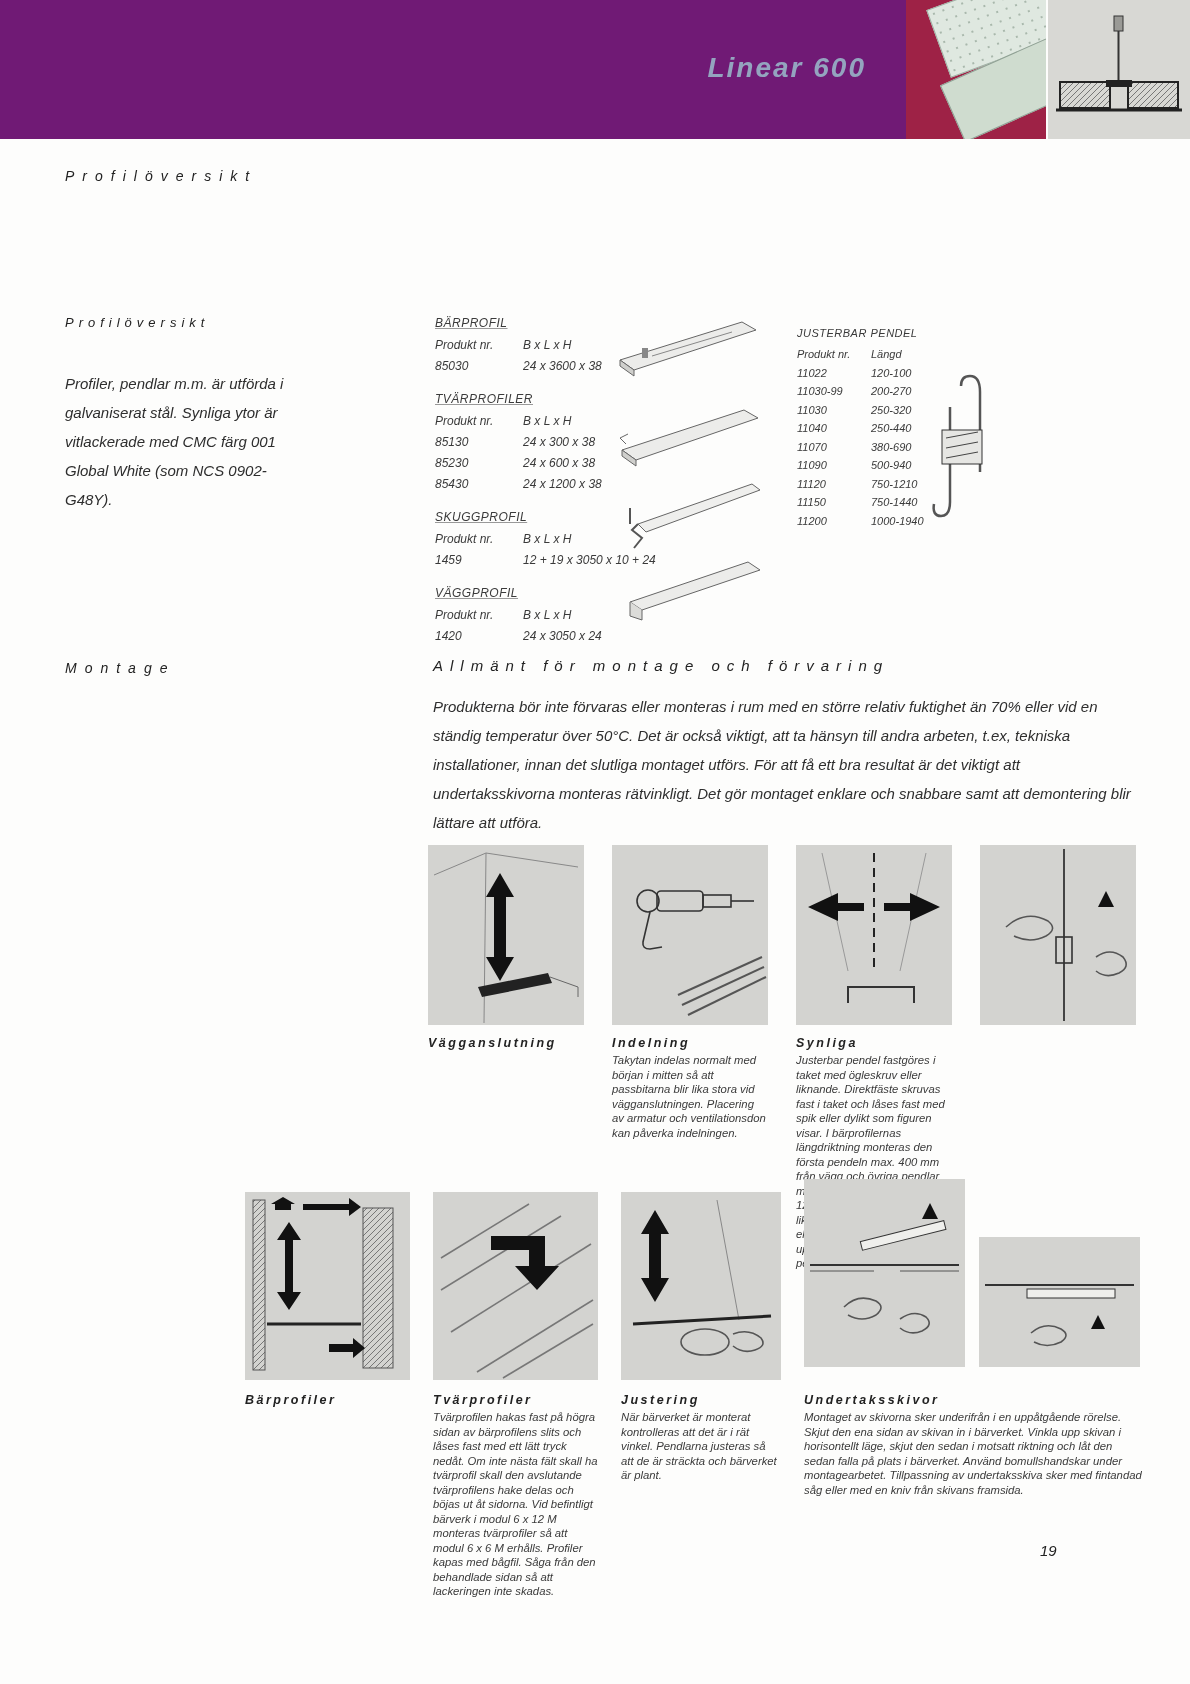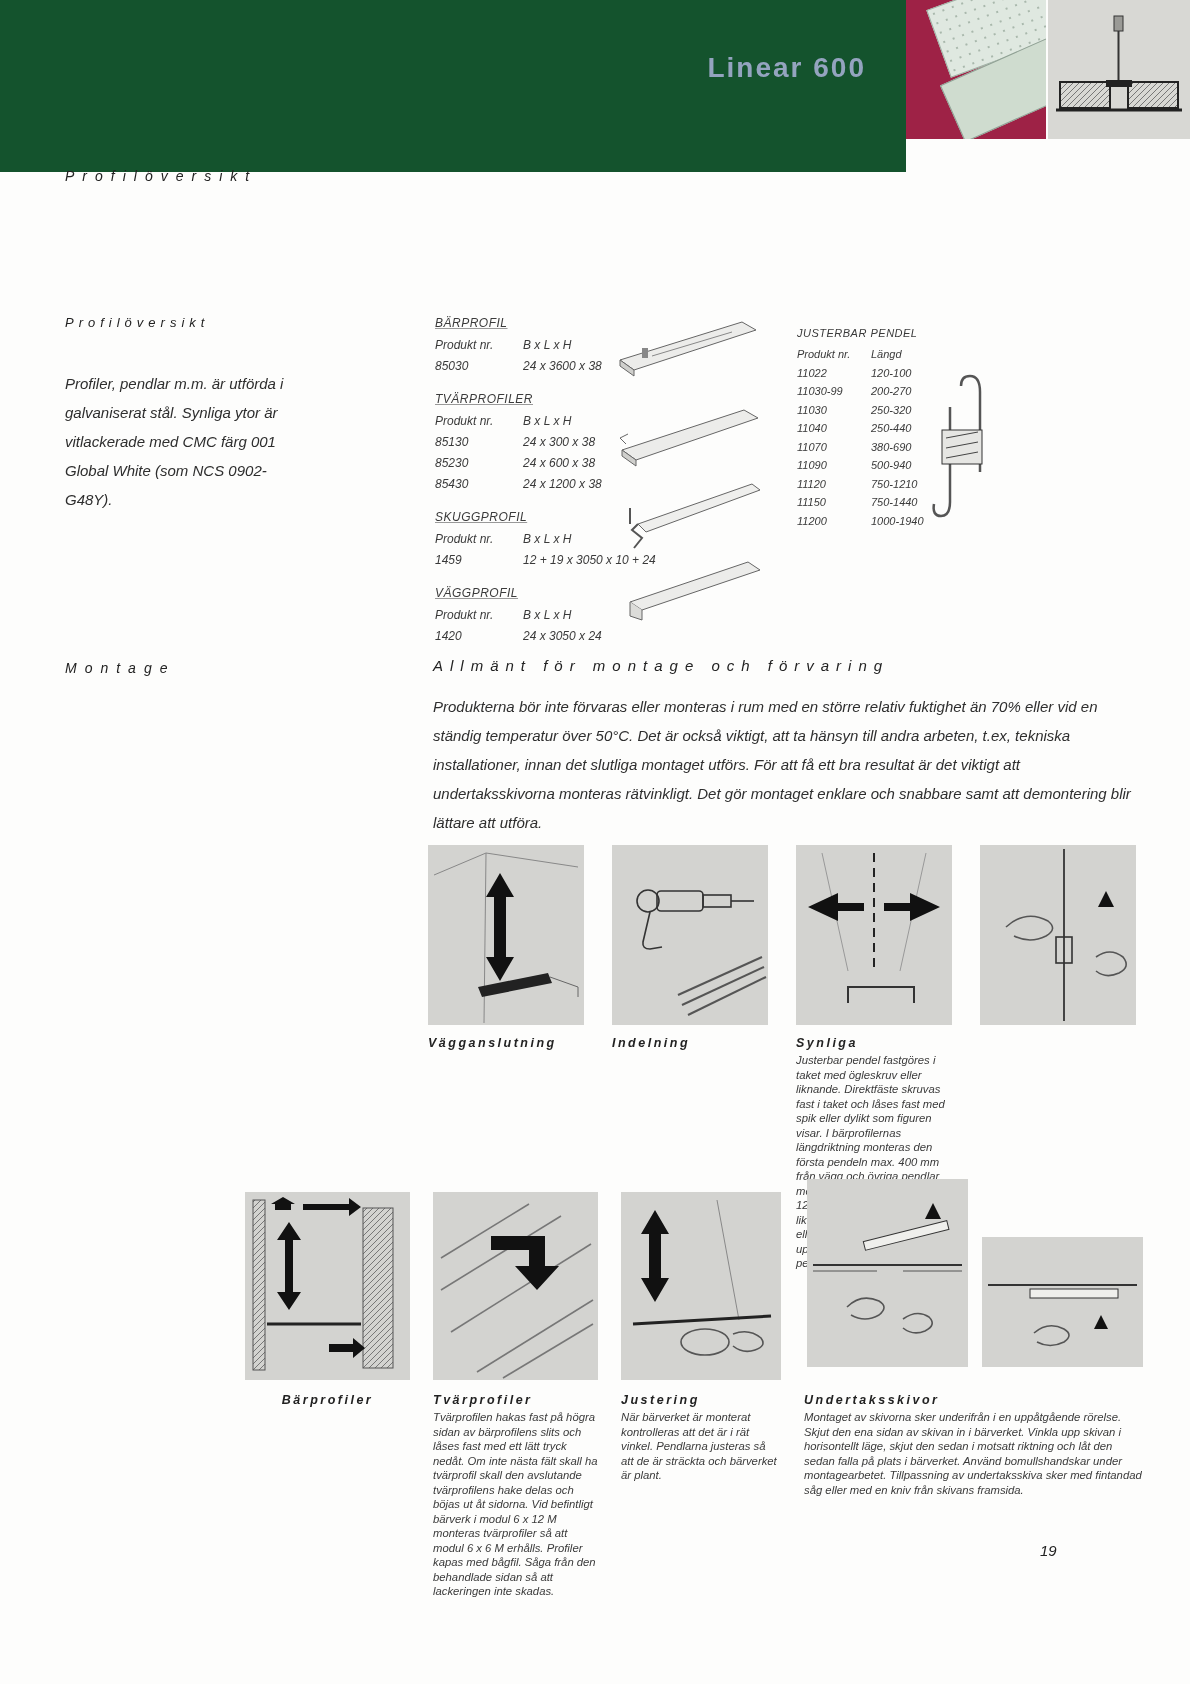--- a/index.html
+++ b/index.html
@@ -1,19 +1,19 @@
 <!DOCTYPE html>
 <html><head>
 <meta charset="utf-8">
 <style>
   html,body{margin:0;padding:0;background:#e9e9e9;}
   .page{position:relative;width:1190px;height:1684px;margin:0 auto;background:#fdfdfc;
         font-family:"Liberation Sans",sans-serif;color:#333;overflow:hidden;}
   
-  .band{position:absolute;left:0;top:0;width:906px;height:172px;background:#14532d;}
+  .band{position:absolute;left:0;top:0;width:906px;height:139px;background:#701a75;font-style:italic;}
   .band-title{position:absolute;right:40px;top:52px;font-size:28px;font-weight:bold;
               letter-spacing:2px;color:#94a4bf;}
   .photo{position:absolute;left:906px;top:0;width:140px;height:139px;background:#9e2246;overflow:hidden;}
   .sheet1{position:absolute;left:28px;top:-18px;width:150px;height:70px;background:#dfe8e0;
           border:1px solid #9fb0a4;transform:rotate(-20deg);
           background-image:radial-gradient(#a9b8ac 1.2px,transparent 1.4px);background-size:10px 10px;}
   .sheet2{position:absolute;left:40px;top:52px;width:150px;height:60px;background:#cfdccf;
           border:1px solid #8fa094;transform:rotate(-24deg);}
   .diagram{position:absolute;left:1048px;top:0;width:142px;height:139px;background:#d8d8d4;}
   
@@ -46,21 +46,21 @@
   .panels-row1{position:absolute;left:428px;top:845px;display:grid;
                grid-template-columns:repeat(4,156px);gap:28px;}
   .panels-row1 .panel{height:180px;}
   .caps-row1{position:absolute;left:428px;top:1036px;display:grid;
              grid-template-columns:repeat(4,156px);gap:28px;}
   .cap h4{margin:0 0 3px 0;font-size:12.5px;font-style:italic;font-weight:bold;
           letter-spacing:2.5px;color:#222;white-space:nowrap;}
   .cap p{margin:0;font-style:italic;font-size:11.3px;line-height:14.5px;color:#3a3a3a;}
   .row2{position:absolute;left:245px;top:1192px;display:grid;
         grid-template-columns:165px 165px 160px 341px;gap:23px;align-items:start;}
-  .col2{display:flex;flex-direction:column;align-items:center;}
+  .col2{display:flex;flex-direction:column;}
   .col2 .panel{height:188px;margin-bottom:13px;}
   .panel-pair{display:flex;gap:14px;align-items:flex-end;height:188px;margin-bottom:13px;}
   .panel-pair .panel{width:161px;}
   .panel-pair .tall{height:188px;}
   .panel-pair .short{height:130px;}
   .page-number{position:absolute;left:1040px;top:1542px;font-style:italic;font-size:15px;color:#222;}
   svg{display:block;}
 </style>
 </head>
 <body>
@@ -304,20 +304,21 @@
     </div>
   </div>
 
   <div class="caps-row1">
 
       <div class="cap">
         <h4>Vägganslutning</h4>
       </div>
       <div class="cap">
         <h4>Indelning</h4>
+        <p>Takytan indelas normalt med början i mitten så att passbitarna blir lika stora vid vägganslutningen. Placering av armatur och ventilationsdon kan påverka indelningen.</p>
       </div>
       <div class="cap">
         <h4>Synliga</h4>
         <p>Justerbar pendel fastgöres i taket med ögleskruv eller liknande. Direktfäste skruvas fast i taket och låses fast med spik eller dylikt som figuren visar. I bärprofilernas längdriktning monteras den första pendeln max. 400 mm från vägg och övriga pendlar med ett centrumavstånd på 1200 mm. Armatur och liknande avlastas på bärverket eller genom eget upphängningssystem. Fler pendlar kan behövas.</p>
       </div>
     </div>
 
   <div class="row2">
     <div class="col2">
       <div class="panel">

